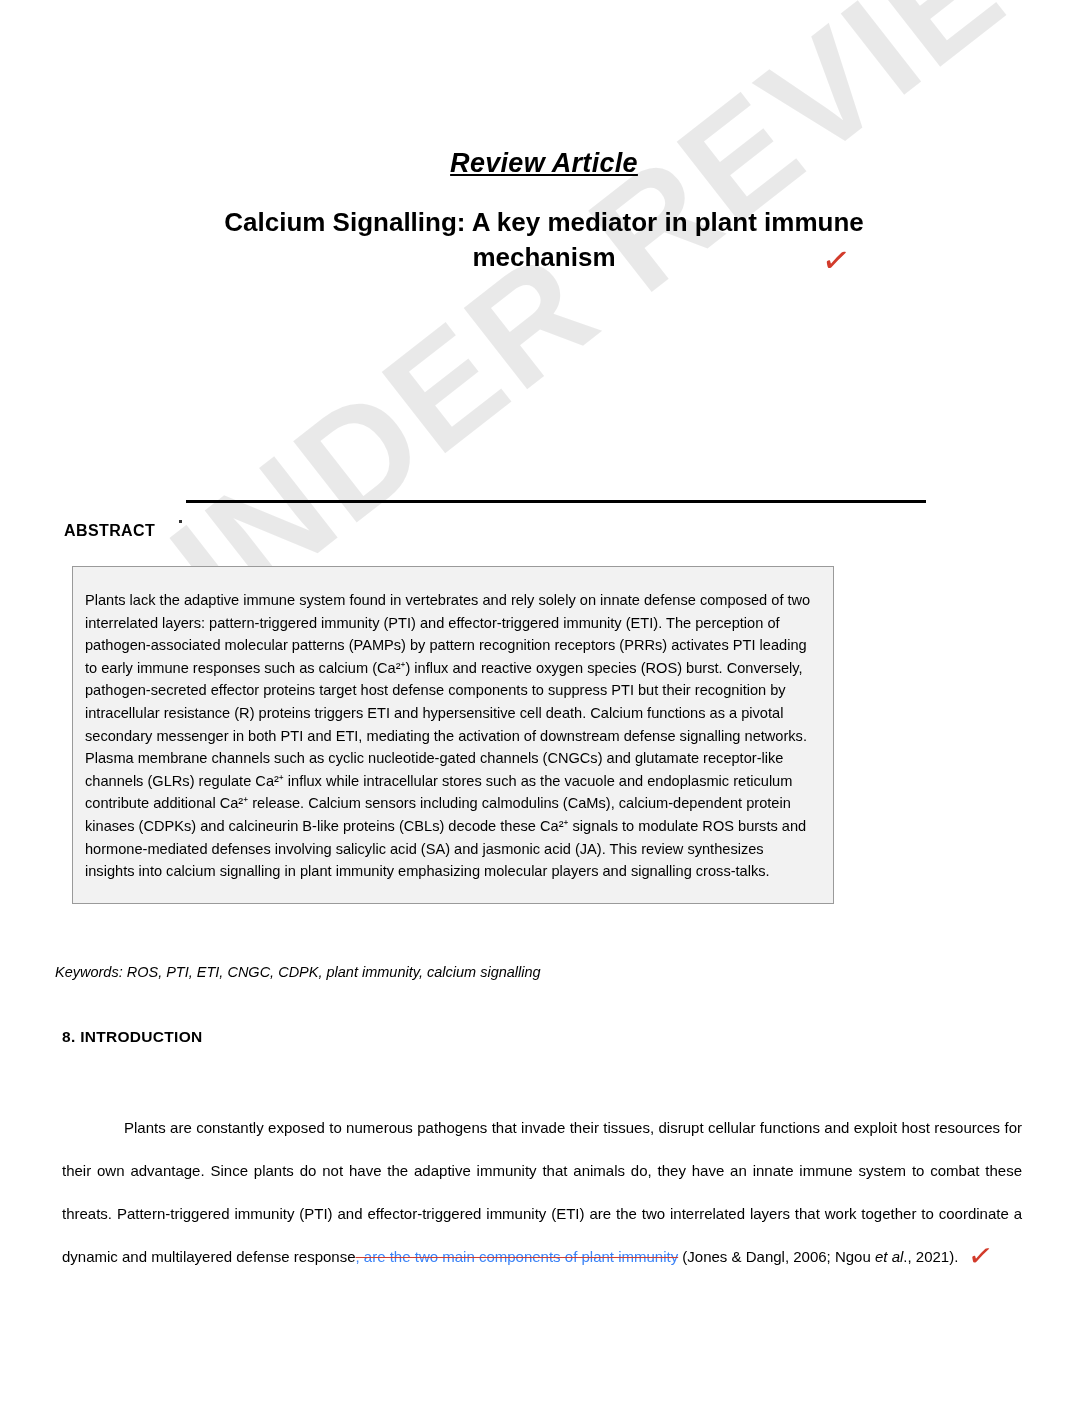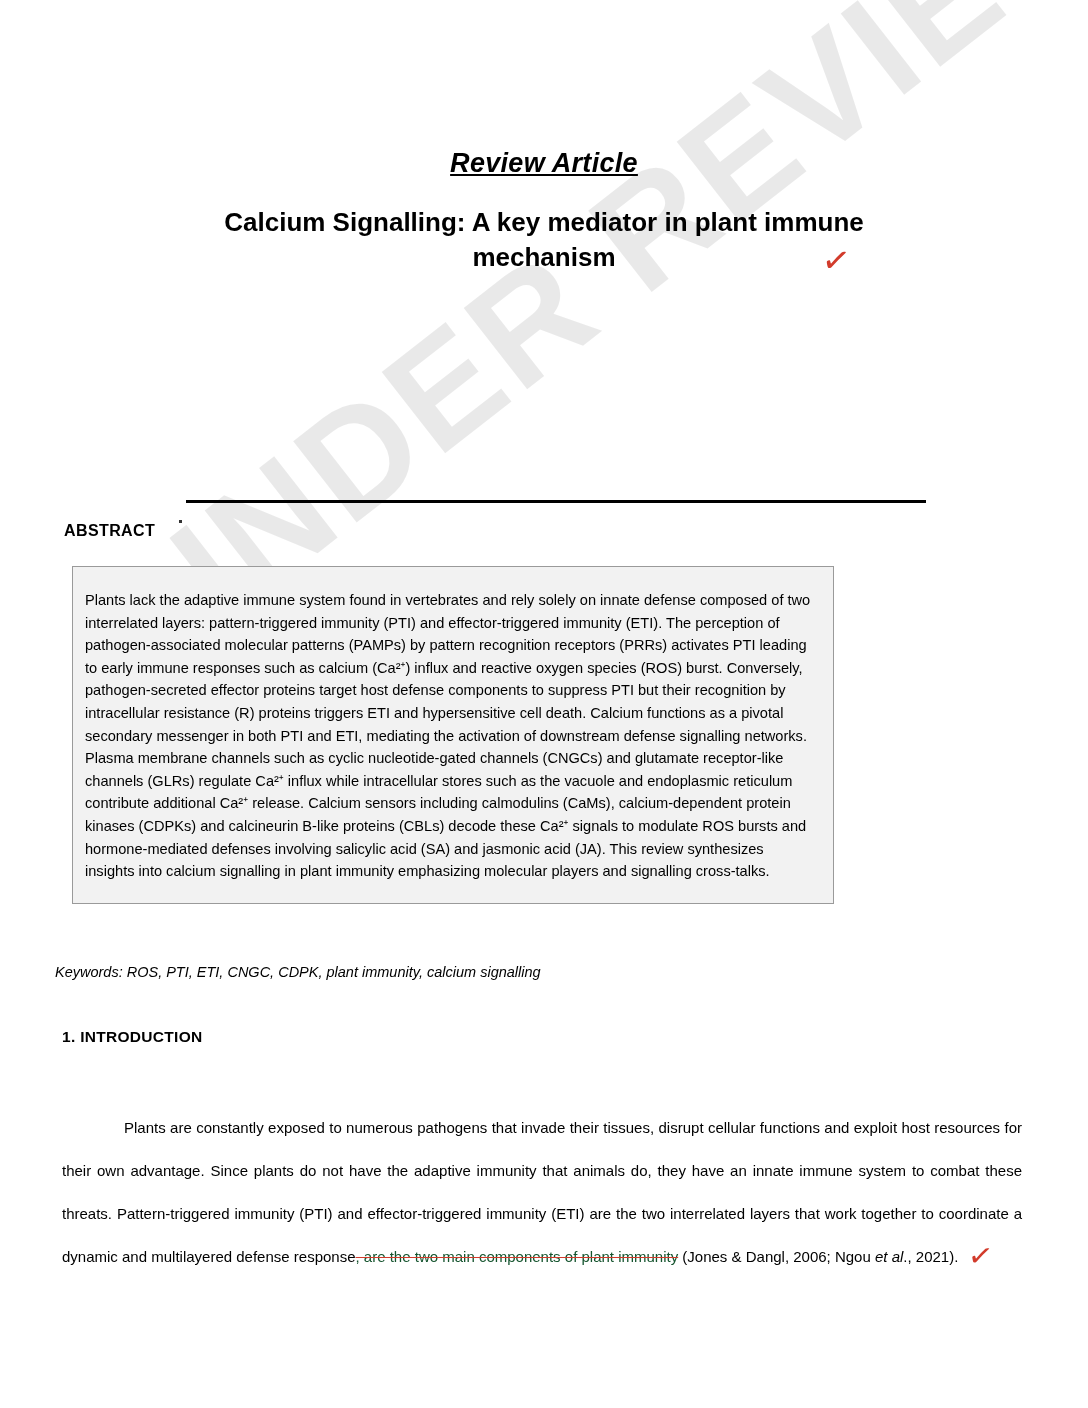--- a/index.html
+++ b/index.html
@@ -144,21 +144,21 @@
     left: 62px;
     top: 958px;
     width: 960px;
     font-size: 15px;
     line-height: 43px;
     text-align: justify;
     text-justify: inter-word;
   }
   .body-text .indent { display: inline-block; width: 62px; }
   .strike {
-    color: #14532d;
+    color: #3b82f6;
     text-decoration: line-through;
     text-decoration-color: #d23b2b;
   }
   .para-check {
     color: #d23b2b;
     font-size: 30px;
     font-family: "DejaVu Sans", sans-serif;
     display: inline-block;
     transform: rotate(8deg);
     line-height: 1;
@@ -189,20 +189,20 @@
     <div class="stray-dot"></div>
 
     <div class="abstract-label">ABSTRACT</div>
 
     <div class="abstract-box">
       <p>Plants lack the adaptive immune system found in vertebrates and rely solely on innate defense composed of two interrelated layers: pattern-triggered immunity (PTI) and effector-triggered immunity (ETI). The perception of pathogen-associated molecular patterns (PAMPs) by pattern recognition receptors (PRRs) activates PTI leading to early immune responses such as calcium (Ca²⁺) influx and reactive oxygen species (ROS) burst. Conversely, pathogen-secreted effector proteins target host defense components to suppress PTI but their recognition by intracellular resistance (R) proteins triggers ETI and hypersensitive cell death. Calcium functions as a pivotal secondary messenger in both PTI and ETI, mediating the activation of downstream defense signalling networks. Plasma membrane channels such as cyclic nucleotide-gated channels (CNGCs) and glutamate receptor-like channels (GLRs) regulate Ca²⁺ influx while intracellular stores such as the vacuole and endoplasmic reticulum contribute additional Ca²⁺ release. Calcium sensors including calmodulins (CaMs), calcium-dependent protein kinases (CDPKs) and calcineurin B-like proteins (CBLs) decode these Ca²⁺ signals to modulate ROS bursts and hormone-mediated defenses involving salicylic acid (SA) and jasmonic acid (JA). This review synthesizes insights into calcium signalling in plant immunity emphasizing molecular players and signalling cross-talks.</p>
     </div>
 
     <div class="keywords">Keywords: ROS, PTI, ETI, CNGC, CDPK, plant immunity, calcium signalling</div>
 
-    <div class="section-heading">1. INTRODUCTION</div>
+    <div class="section-heading">8. INTRODUCTION</div>
 
     <div class="body-text">
       <span class="indent"></span><span>Plants are constantly exposed to numerous pathogens that invade their tissues, disrupt cellular functions and exploit host resources for their own advantage. Since plants do not have the adaptive immunity that animals do, they have an innate immune system to combat these threats. Pattern-triggered immunity (PTI) and effector-triggered immunity (ETI) are the two interrelated layers that work together to coordinate a dynamic and multilayered defense response</span><span class="strike">, are the two main components of plant immunity</span><span> (Jones &amp; Dangl, 2006; Ngou </span><em>et al</em><span>., 2021).</span><span class="para-check">✓</span>
     </div>
 
   </div>
 </div>
 
 </body></html>

